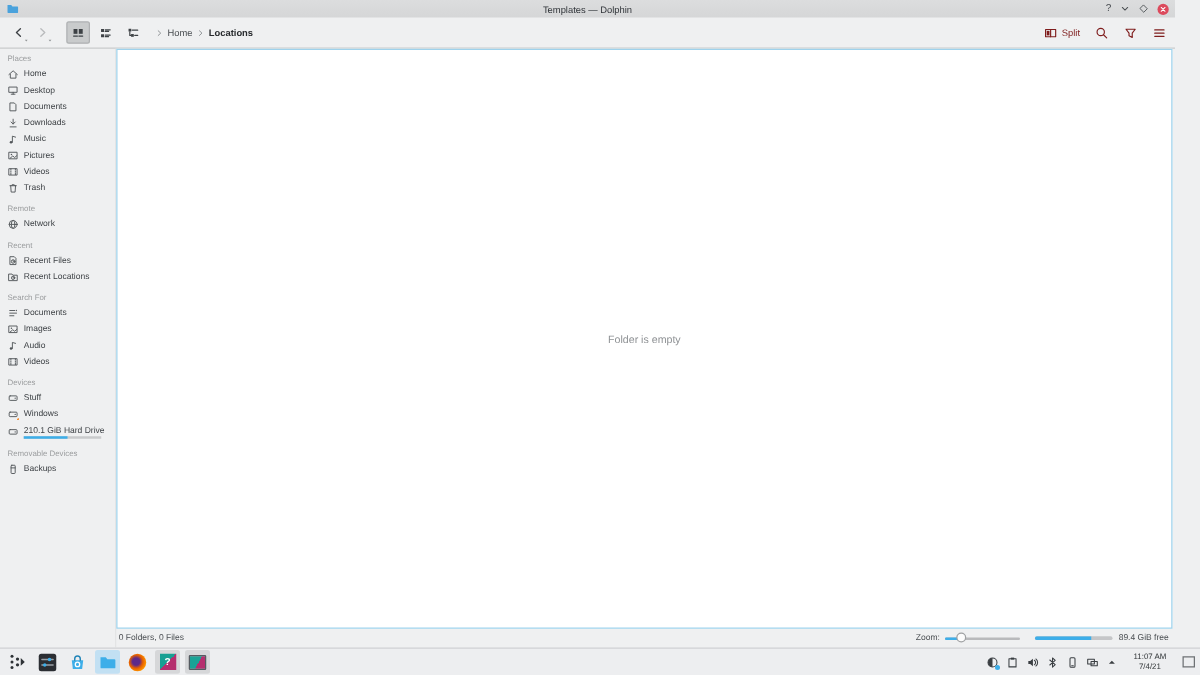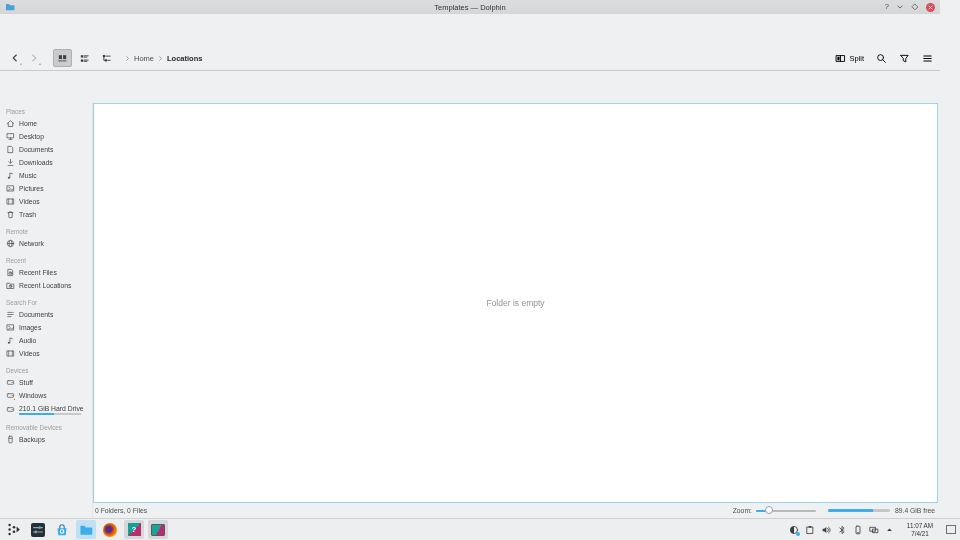--- a/index.html
+++ b/index.html
@@ -2,42 +2,42 @@
 <html><head>
 <meta charset="utf-8">
 <style>
   * { box-sizing: border-box; margin: 0; padding: 0; }
   html,body { width:960px; height:540px; overflow:hidden; }
   body { font-family:"Liberation Sans", sans-serif; background:#eff0f1; position:relative; color:#35393c; }
 
   svg.ic { stroke:currentColor; fill:none; stroke-width:1; stroke-linecap:round; stroke-linejoin:round; display:block; }
 
   
-  .window { position:absolute; top:0; left:0; width:940px; height:518px; display:flex; flex-direction:column; background:#eff0f1;gap:32px; }
+  .window { position:absolute; top:0; left:0; width:940px; height:518px; display:flex; flex-direction:column; background:#eff0f1; }
 
   .titlebar { height:14px; background:linear-gradient(#dcddde,#d5d6d7); display:flex; align-items:center; padding:0 5px; position:relative; flex:none; }
   .tb-title { position:absolute; left:0; right:0; text-align:center; font-size:7.5px; color:#31353a; }
   .tb-controls { margin-left:auto; display:flex; align-items:center; gap:7px; z-index:2; }
   .tb-help { font-size:8px; color:#4a4e52; line-height:1; }
   .close-btn { width:9px; height:9px; border-radius:50%; background:#dc4a5c; display:flex; align-items:center; justify-content:center; }
   .ctl-ic { width:8px; height:8px; color:#4a4e52; }
 
   .toolbar { height:25px; background:#eff0f1; border-bottom:1px solid #c9cacc; display:flex; align-items:center; padding:0 7px; flex:none; }
   .nav-btn { position:relative; width:15px; height:16px; display:flex; align-items:center; justify-content:center; }
   .nav-btn .caret { position:absolute; right:-1px; bottom:0; width:4px; height:3px; color:#8f9294; }
   .nav-back { color:#3d4145; }
   .nav-fwd { color:#b9bbbd; margin-left:4px; }
   .viewmodes { display:flex; gap:3px; margin-left:12px; }
   .vm-btn { width:19px; height:18px; border-radius:2px; display:flex; align-items:center; justify-content:center; color:#3d4145; }
   .vm-btn.selected { background:#c9cbcc; border:1px solid #aeb0b2; }
   .vm-ic { width:11px; height:11px; }
   .crumbs { display:flex; align-items:center; margin-left:8px; gap:3px; font-size:7.5px; color:#494d51; }
   .crumb-sep { width:7px; height:7px; color:#84888b; }
   .crumb-last { font-weight:bold; color:#26292c; }
-  .toolbar-right { margin-left:auto; display:flex; align-items:center; gap:12px; color:#000000; }
+  .toolbar-right { margin-left:auto; display:flex; align-items:center; gap:12px; color:#7f1d1d; }
   .split-btn { display:flex; align-items:center; gap:3px; font-size:7.5px; }
   .tbr-ic { width:11px; height:11px; }
 
   
   .wbody { flex:1; display:flex; min-height:0; }
   .sidebar { width:93px; flex:none; padding:3px 0 0 5px; overflow:hidden; border-right:1px solid #e3e4e5; }
   .sec-title { font-size:6.3px; color:#9b9d9f; margin:7px 0 2px 1px; }
   .sidebar section:first-child .sec-title { margin-top:2px; }
   .srow { display:flex; align-items:center; gap:4px; height:13px; padding-left:1px; color:#3b3f43; }
   .s-ic { width:9px; height:9px; flex:none; color:#53575b; }

